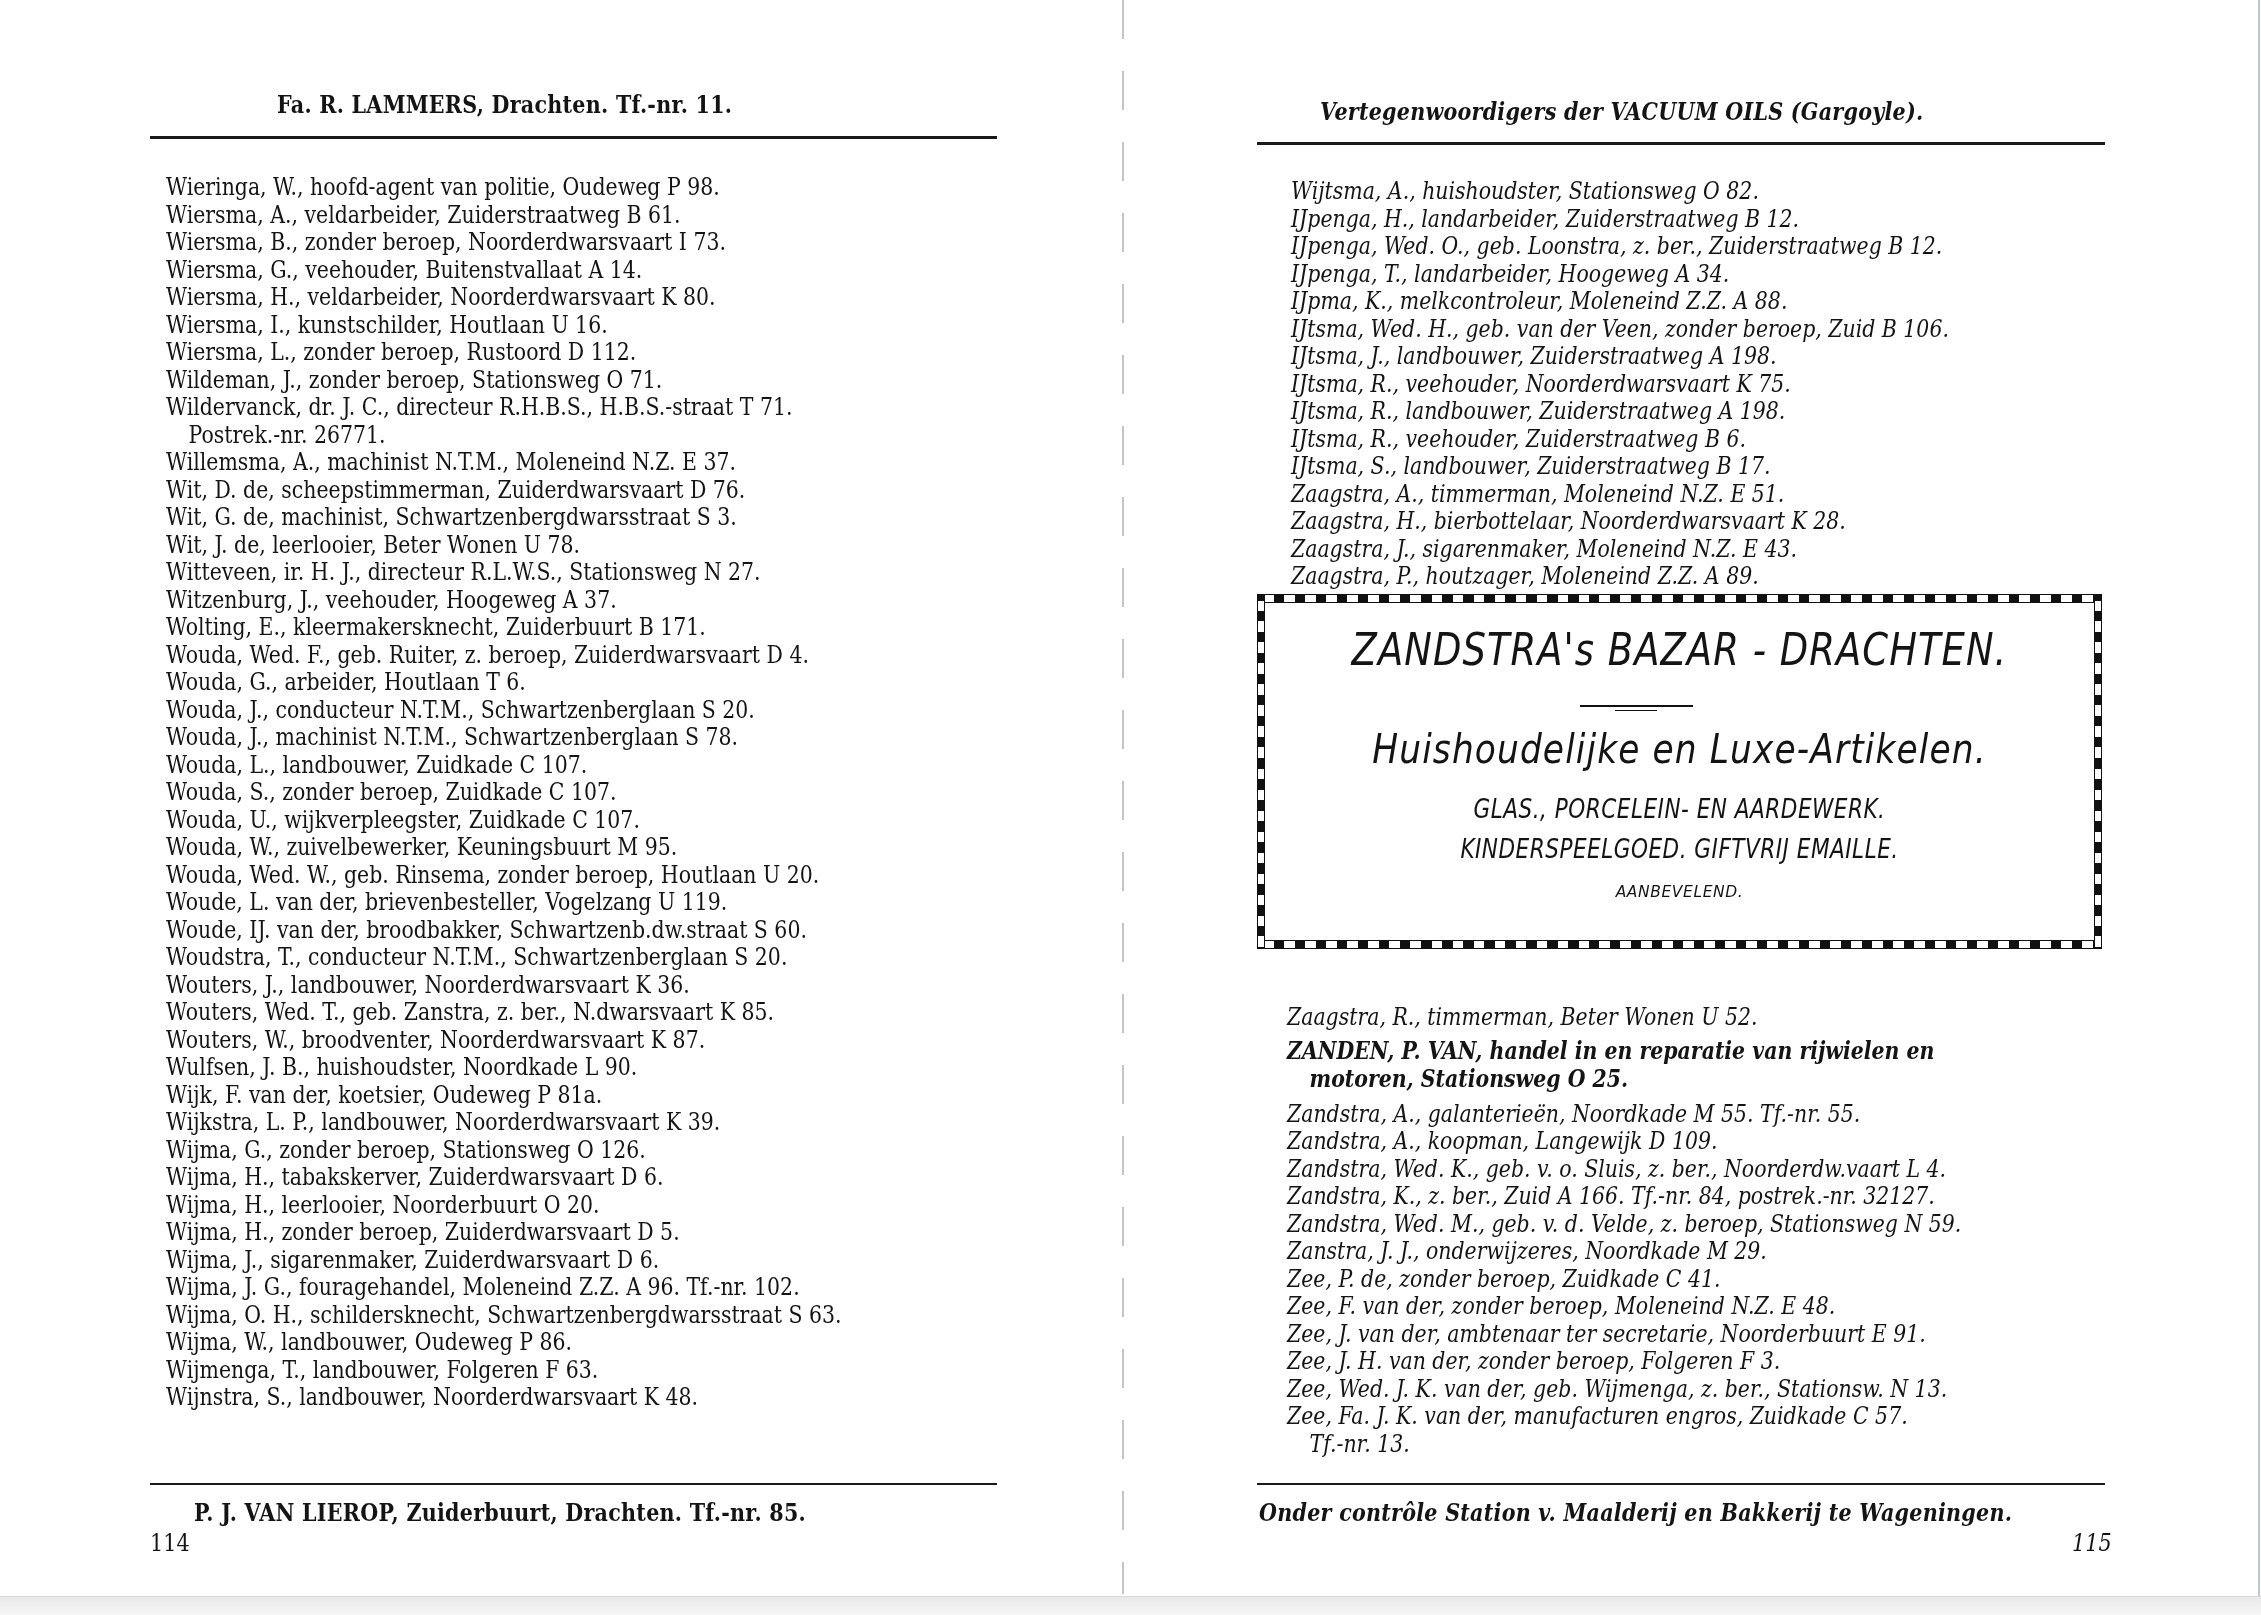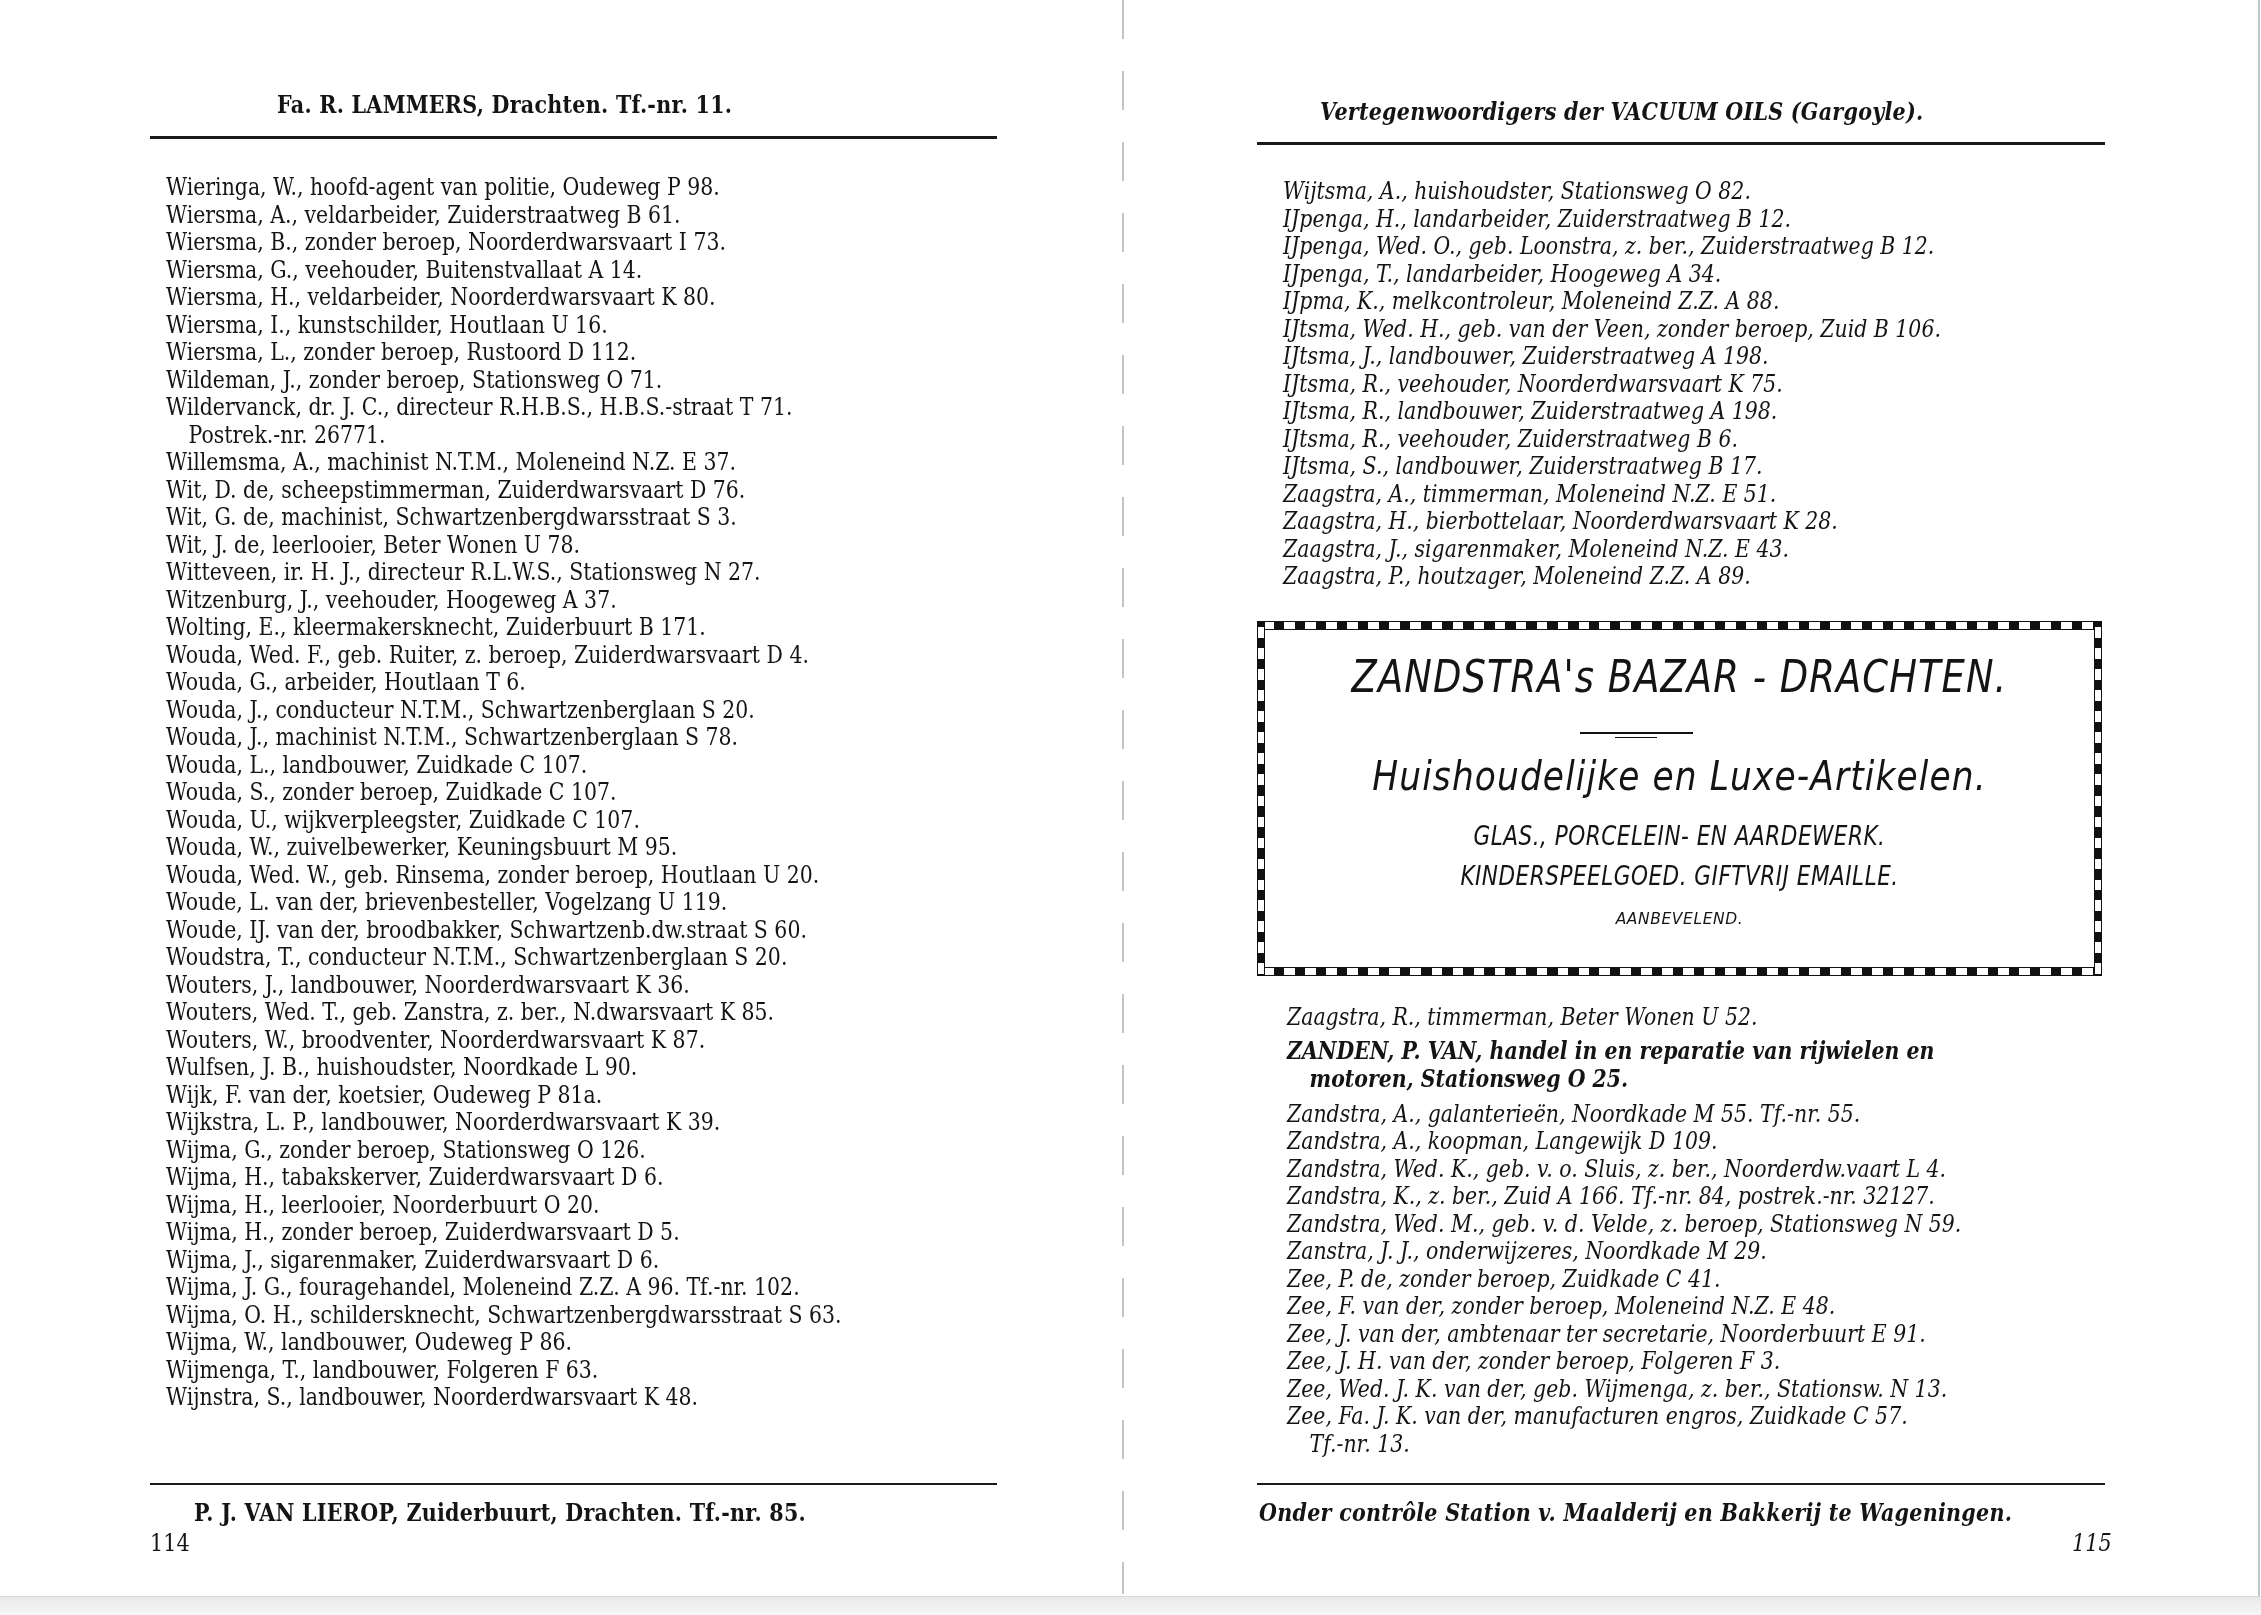--- a/index.html
+++ b/index.html
@@ -36,21 +36,21 @@
     font-family: "DejaVu Serif", serif; font-size: 24.5px; line-height: 27.5px;
     white-space: nowrap; transform: scaleX(0.835); transform-origin: left top;
     height: 27.5px;
   }
   .entry.cont { padding-left: 27px; }
   .entry.bold { font-weight: bold; }
   .pagenum { position: absolute; font-family: "DejaVu Serif", serif; font-size: 24.5px; transform: scaleX(0.85); transform-origin: left top; }
 
   
   .ad-box {
-    position: absolute; left: 134px; top: 621px; width: 845px; height: 355px;
+    position: absolute; left: 134px; top: 594px; width: 845px; height: 355px;
     box-sizing: border-box;
   }
   .ad-border { position: absolute; background: #111; }
   .ad-border.top, .ad-border.bottom { left: 0; right: 0; height: 9px;
     background: repeating-linear-gradient(to right, #111 0 6.5px, #fff 6.5px 17px, #111 17px 21px);
     border-top: 1.9px solid #111; border-bottom: 1.9px solid #111; box-sizing: border-box; }
   .ad-border.top { top: 0; }
   .ad-border.bottom { bottom: 0; }
   .ad-border.left, .ad-border.right { top: 0; bottom: 0; width: 7.7px;
     background: repeating-linear-gradient(to bottom, #111 0 6.5px, #fff 6.5px 17px, #111 17px 21px);
@@ -125,21 +125,21 @@
   <div class="rule" style="left:150px; width:847px; top:1483px; height:1.9px;"></div>
   <div class="running-foot" style="left:194px; top:1498px;">P. J. VAN LIEROP, Zuiderbuurt, Drachten.  Tf.-nr. 85.</div>
   <div class="pagenum" style="left:150px; top:1528px;">114</div>
 </div>
 
 <div class="gutter"></div>
 
 <div class="page" id="right-page">
   <div class="running-head" style="left:197px; top:97px;">Vertegenwoordigers der VACUUM OILS (Gargoyle).</div>
   <div class="rule" style="left:134px; width:848px; top:142px;"></div>
-  <ul class="entries" id="right-entries-top" style="left:144px; top:161px;">
+  <ul class="entries" id="right-entries-top" style="left:152px; top:161px;">
       <li class="entry">Wijtsma, A., huishoudster, Stationsweg O 82.</li>
       <li class="entry">IJpenga, H., landarbeider, Zuiderstraatweg B 12.</li>
       <li class="entry">IJpenga, Wed. O., geb. Loonstra, z. ber., Zuiderstraatweg B 12.</li>
       <li class="entry">IJpenga, T., landarbeider, Hoogeweg A 34.</li>
       <li class="entry">IJpma, K., melkcontroleur, Moleneind Z.Z. A 88.</li>
       <li class="entry">IJtsma, Wed. H., geb. van der Veen, zonder beroep, Zuid B 106.</li>
       <li class="entry">IJtsma, J., landbouwer, Zuiderstraatweg A 198.</li>
       <li class="entry">IJtsma, R., veehouder, Noorderdwarsvaart K 75.</li>
       <li class="entry">IJtsma, R., landbouwer, Zuiderstraatweg A 198.</li>
       <li class="entry">IJtsma, R., veehouder, Zuiderstraatweg B 6.</li>

